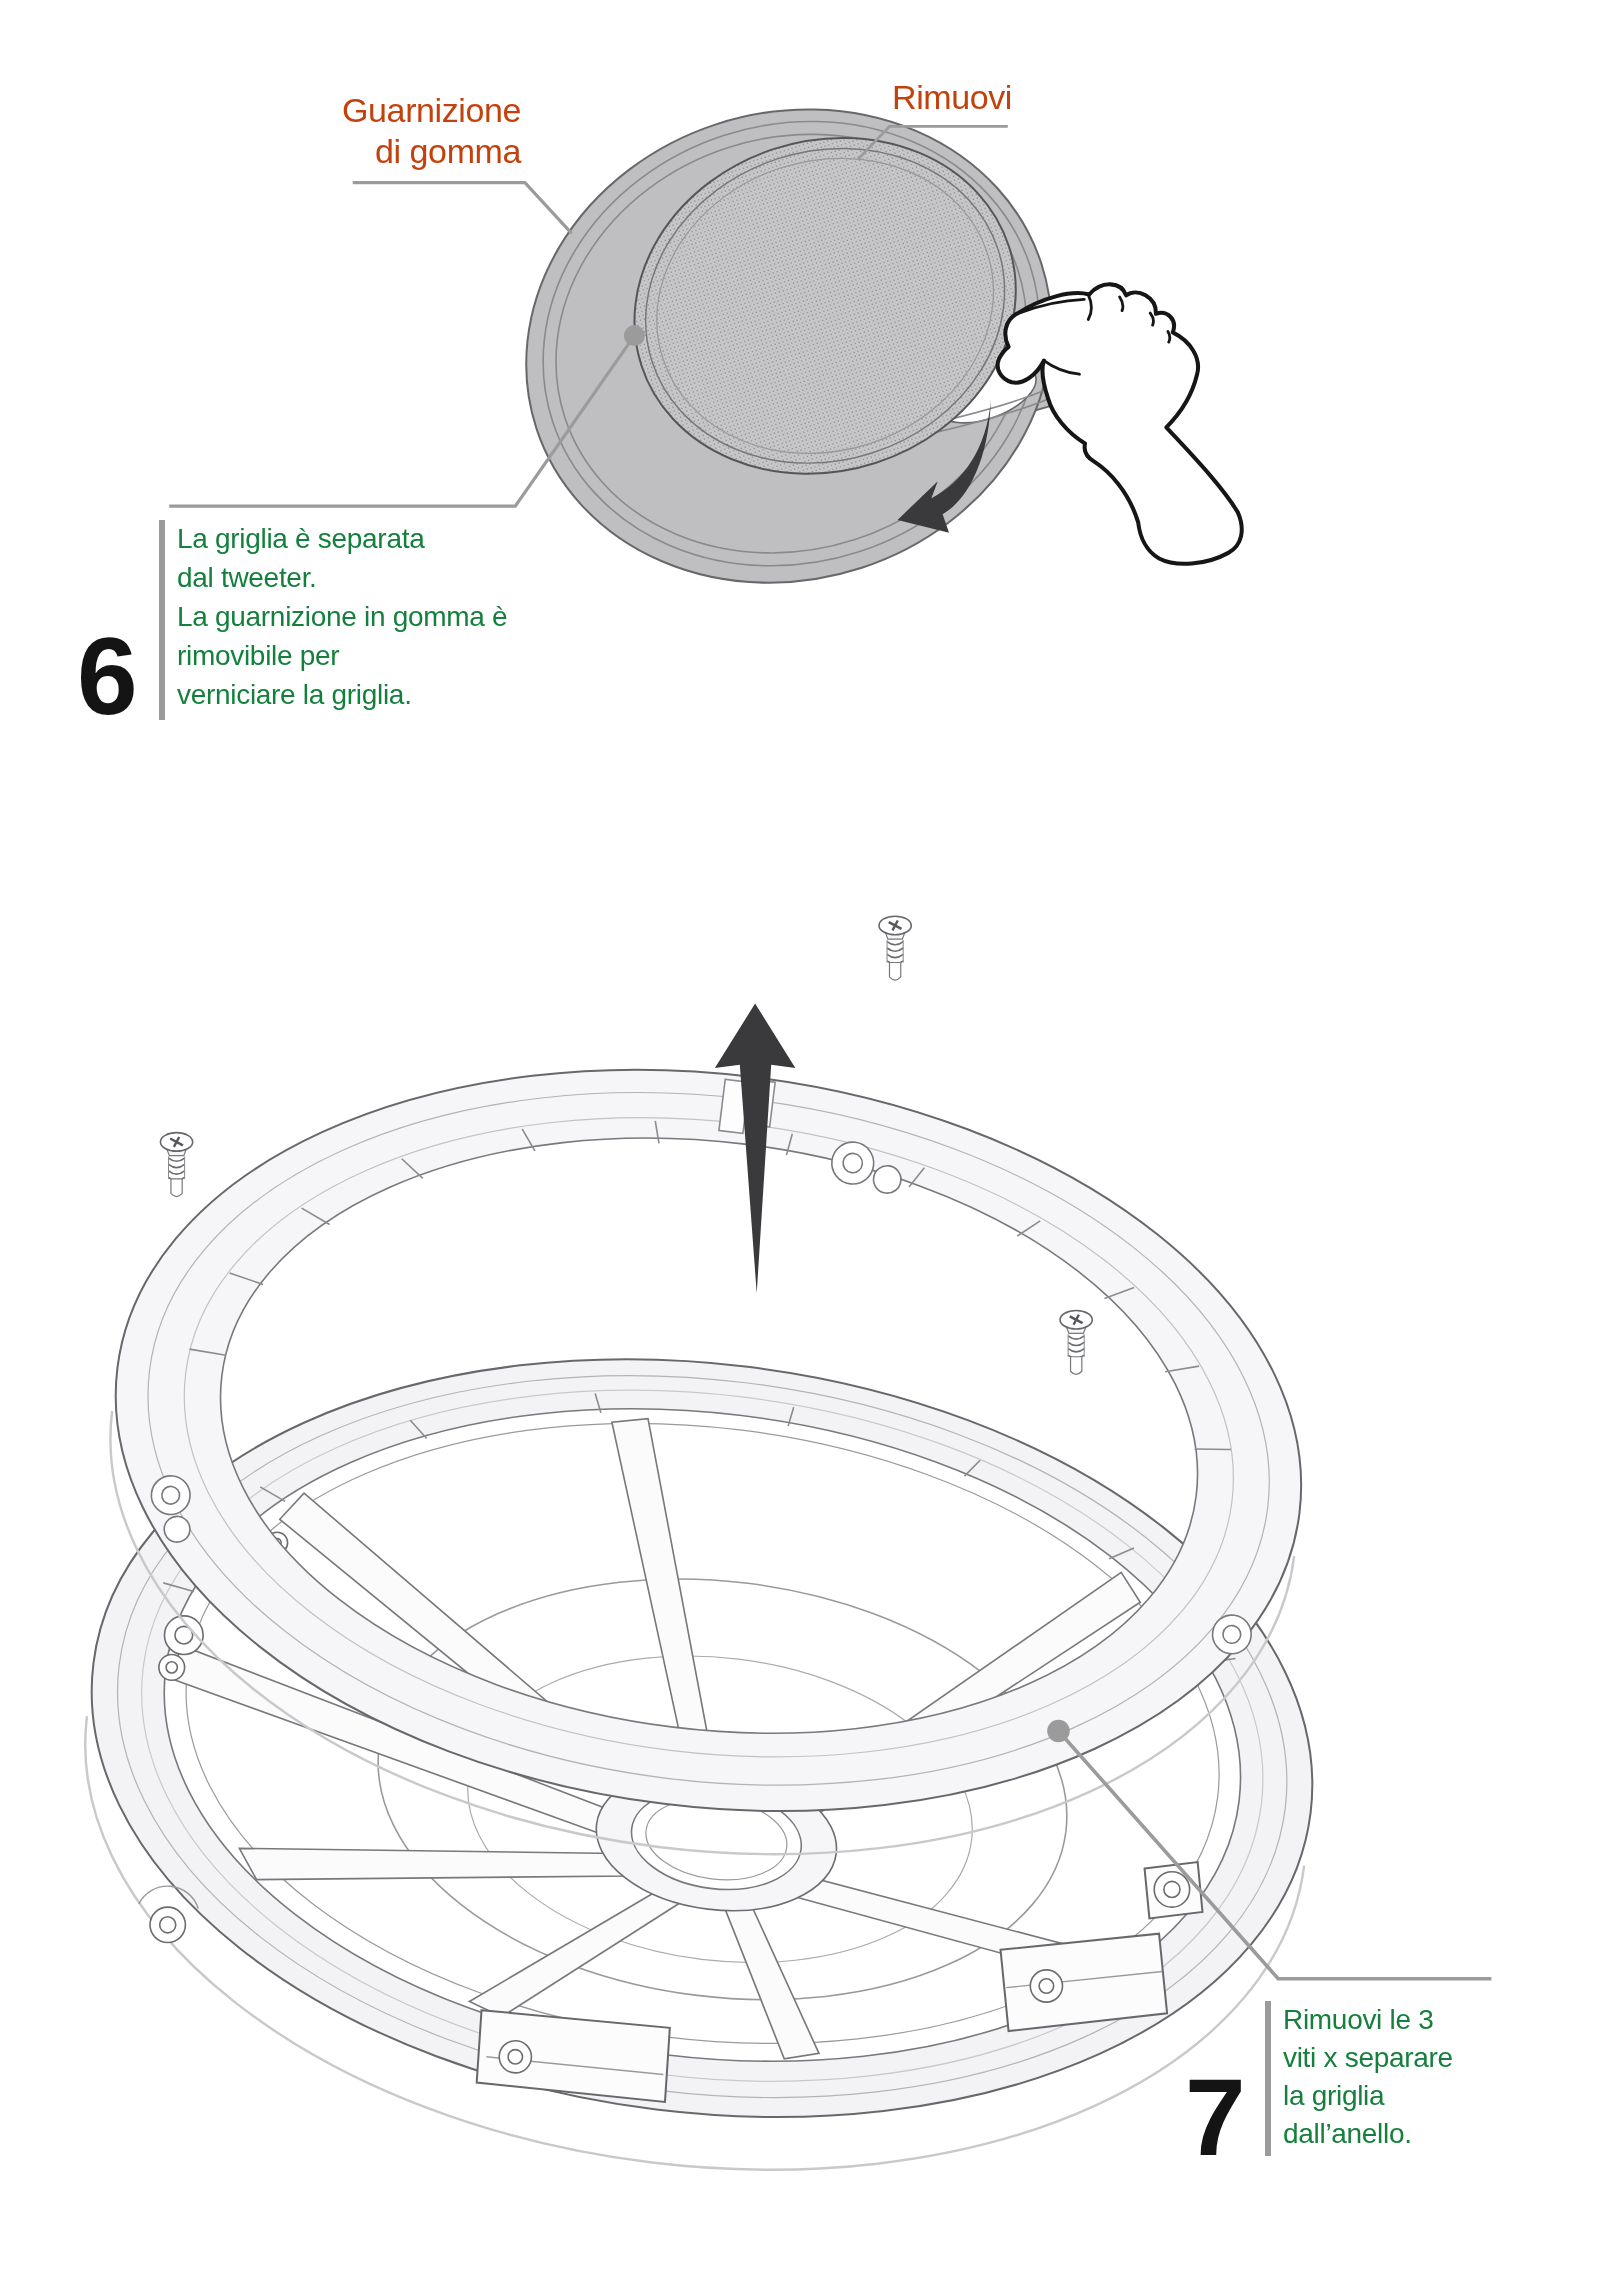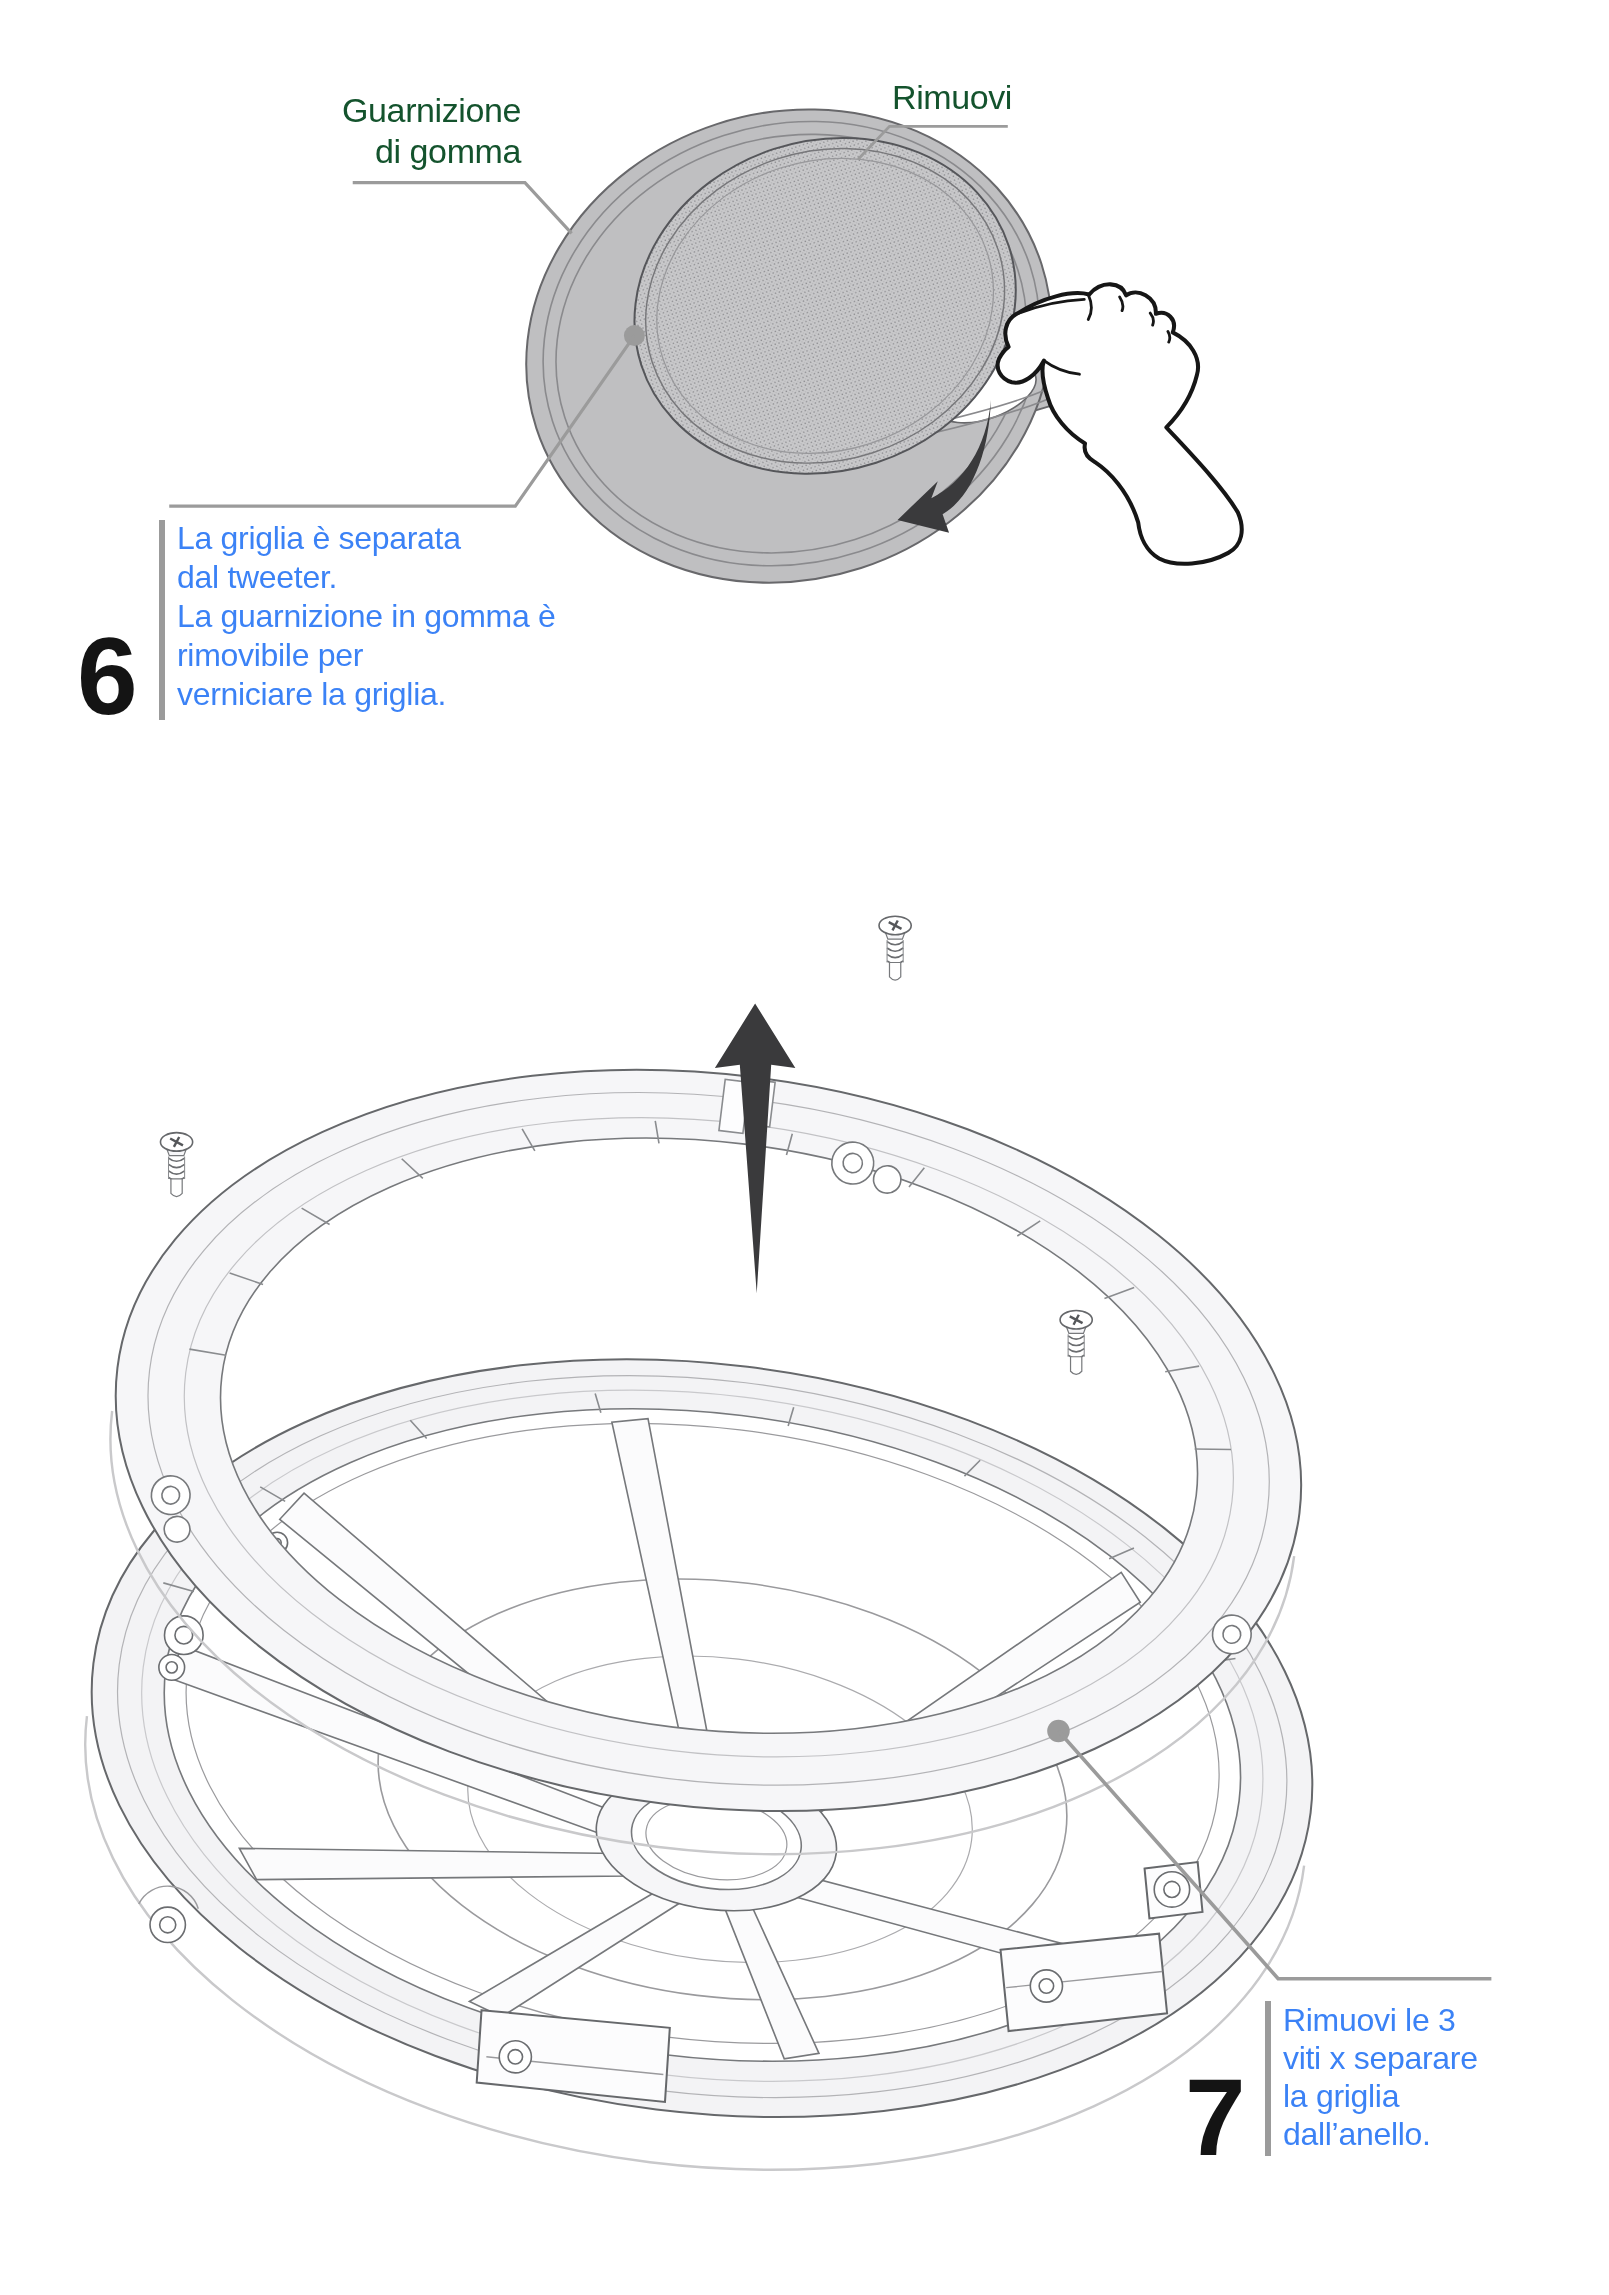--- a/index.html
+++ b/index.html
@@ -1,21 +1,21 @@
 <!DOCTYPE html>
 <html style="font-size:13px"><head>
 <meta charset="utf-8">
 <style>
   html,body{margin:0;padding:0;background:#fff;}
   .page{position:relative;width:1610px;height:2295px;background:#ffffff;overflow:hidden;
         font-family:"Liberation Sans","DejaVu Sans",sans-serif;color:#2f2f31;}
   .page svg{position:absolute;left:0;top:0;}
-  .lbl{position:absolute;font-size:34px;line-height:1.22;letter-spacing:-0.4px;white-space:pre-line;color:#14532d;}
+  .lbl{position:absolute;font-size:34px;line-height:1.22;letter-spacing:-0.4px;white-space:pre-line;color:#c2410c;}
   .lbl.right{text-align:right;}
-  .step-text{position:absolute;font-size:32px;line-height:39px;letter-spacing:-0.3px;white-space:pre-line;color:#3b82f6;}
+  .step-text{position:absolute;font-size:28px;line-height:39px;letter-spacing:-0.3px;white-space:pre-line;color:#15803d;}
   .step-num{position:absolute;font-size:109px;font-weight:900;color:#141414;letter-spacing:-3.2px;}
   .vbar{position:absolute;width:5.6px;background:#9b9b9b;}
 </style>
 </head>
 <body>
 
 <div class="page">
 
   <svg width="1610" height="845" viewBox="0 0 2000 1050">
     <defs>

